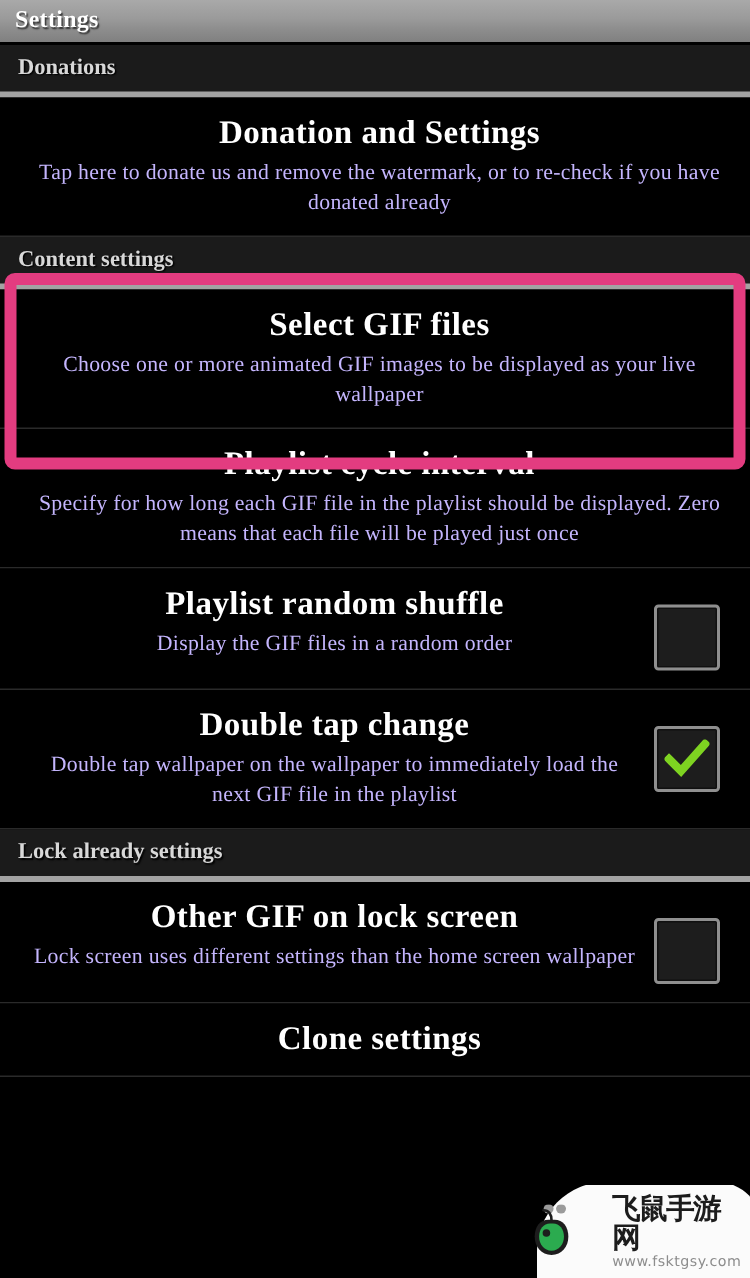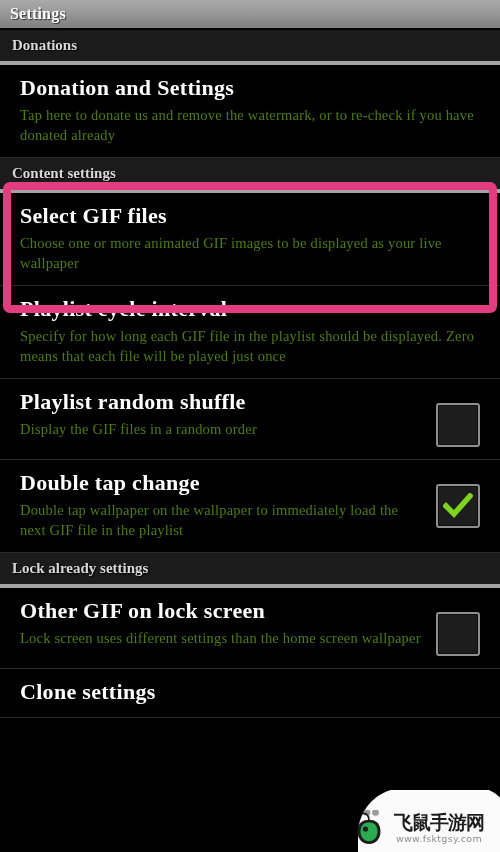--- a/index.html
+++ b/index.html
@@ -35,29 +35,29 @@
   }
 
   
   .pref{
     position:relative;
     display:flex; align-items:flex-start;
     padding:10px 14px 12px 20px;
     border-bottom:1px solid #2a2a2a;
     background:#000;
   }
-  .pref .texts{ flex:1 1 auto; min-width:0; }
+  .pref .texts{ flex:1 1 auto; min-width:0;text-align:center; }
   .pref .ptitle{
     font-size:22px; font-weight:bold; color:#ffffff;
     line-height:1.18; letter-spacing:.3px;
     text-shadow:1px 1px 1px rgba(0,0,0,.9);
   }
   .pref .psum{
     margin-top:4px;
-    font-size:14.5px; color:#4d7c0f;
+    font-size:14.5px; color:#c4b5fd;
     line-height:1.38; letter-spacing:.2px;
     text-shadow:1px 1px 1px rgba(0,0,0,.9);
   }
   .pref .widget{ flex:0 0 auto; padding:14px 6px 0 10px; }
 
   
   .cbox{
     width:44px; height:44px;
     background:#1d1d1d;
     border:2px solid #8f8f8f;
@@ -84,22 +84,22 @@
     z-index:8;
     overflow:hidden;
   }
   .wm-bg{
     position:absolute; right:-8px; bottom:-14px;
     width:150px; height:78px;
     background:#fbfbfb;
     border-radius:46px 30px 0 0;
   }
   .wm-inner{
-    position:absolute; right:16px; bottom:6px;
-    display:flex; align-items:center; gap:4px;text-align:center;
+    position:absolute; right:4px; bottom:6px;
+    display:flex; align-items:center; gap:20px;
   }
   .wm-text{ display:flex; flex-direction:column; line-height:1; }
   .wm-cn{
     font-family:"DejaVu Sans", sans-serif;
     font-size:19px; font-weight:bold; color:#1c1c1c;
     letter-spacing:-1px;
   }
   .wm-url{
     font-family:"DejaVu Sans", sans-serif;
     font-size:9.5px; color:#8d8d8d; letter-spacing:.3px;

